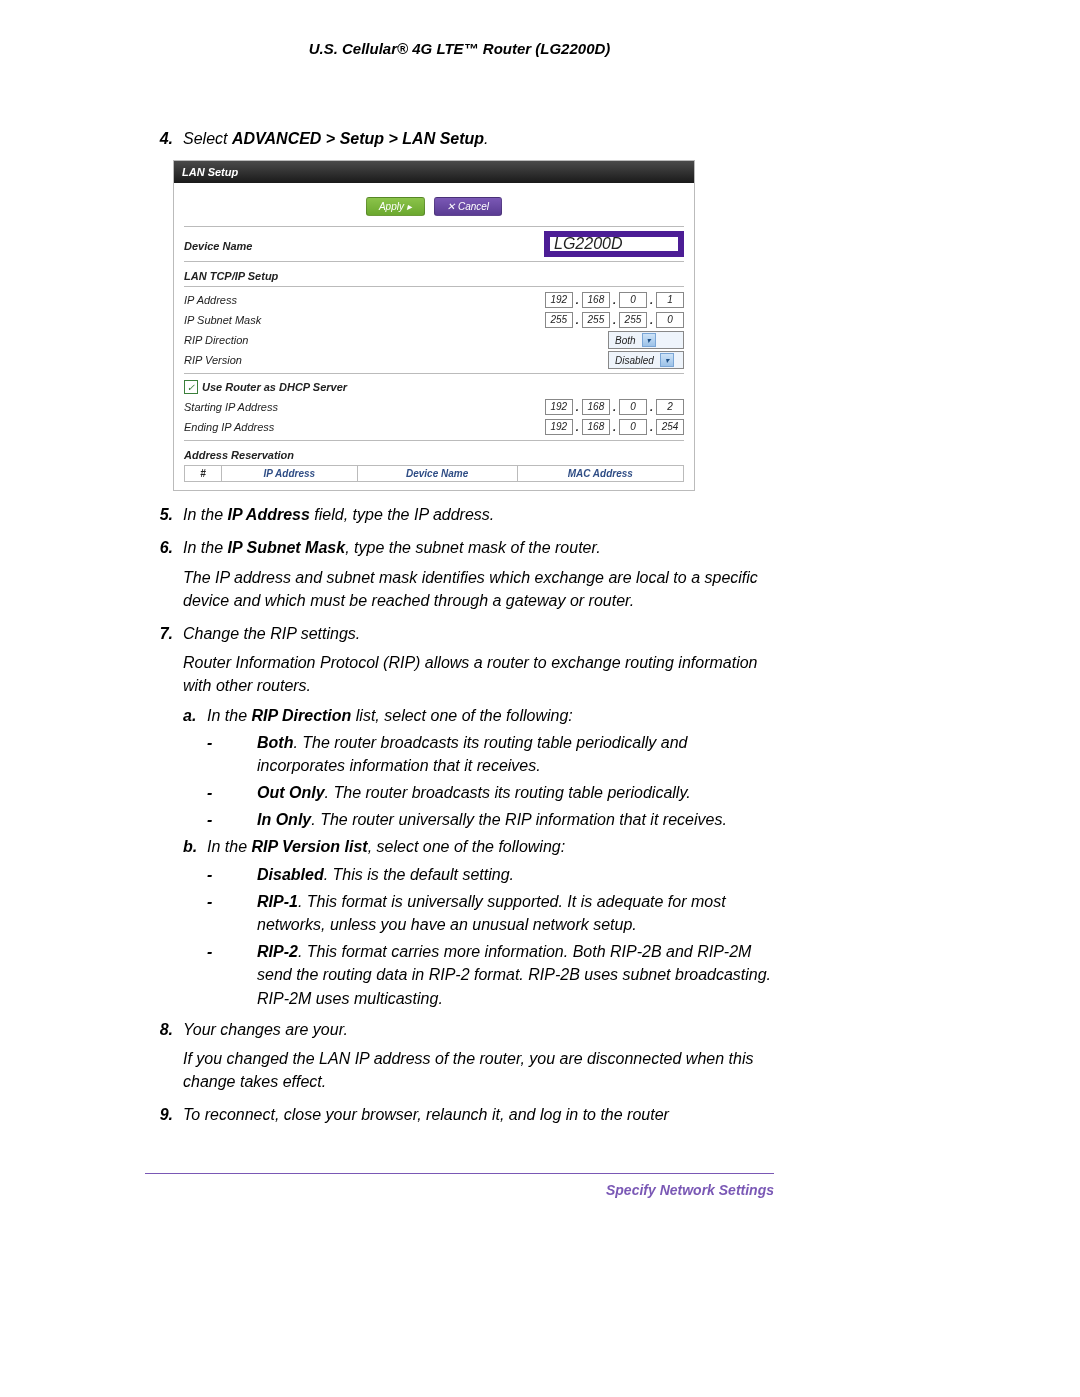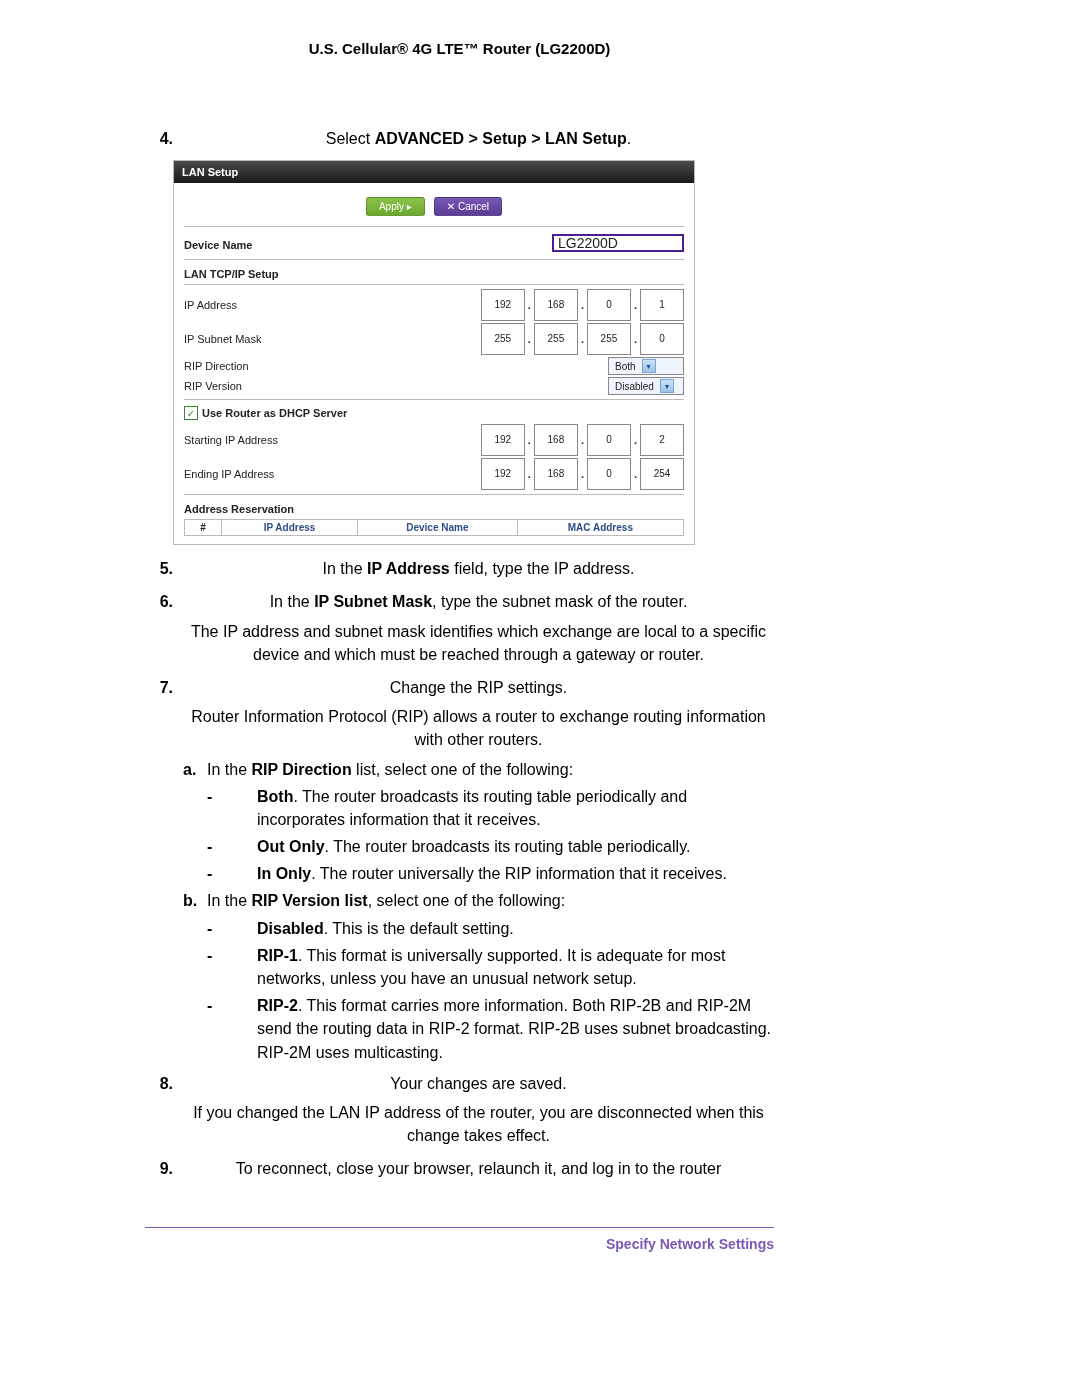--- a/index.html
+++ b/index.html
@@ -7,20 +7,21 @@
     padding: 0;
     font-family: Arial, Helvetica, sans-serif;
     background: #fff;
     color: #000;
     width: 1080px;
   }
   .page {
     width: 919px;
     padding: 40px 145px 30px 145px;
     box-sizing: border-box;
+    font-style: italic;
   }
   .doc-header {
     text-align: center;
     font-weight: bold;
     font-size: 15px;
     margin-bottom: 70px;
   }
   .step {
     display: flex;
     margin: 4px 0;
@@ -32,21 +33,20 @@
     flex: 0 0 28px;
     font-weight: bold;
     text-align: right;
     padding-right: 10px;
   }
   .step-body {
     flex: 1;
   }
   .step-body p {
     margin: 0 0 6px 0;
-    text-align: center;
   }
   .sub {
     display: flex;
     margin: 4px 0;
     font-size: 16px;
     line-height: 1.45;
   }
   .sub-label {
     width: 24px;
     flex: 0 0 24px;
@@ -133,27 +133,27 @@
     gap: 2px;
   }
   .ipbox {
     width: 26px;
     height: 14px;
     border: 1px solid #888;
     background: #fff;
     font-size: 10px;
     text-align: center;
     line-height: 14px;
-    padding: 8px;
+    padding: 0;
   }
   .widebox {
     width: 120px;
     height: 14px;
-    border: 2px solid #4c1d95;
-    font-size: 14px;
+    border: 6px solid #4c1d95;
+    font-size: 16px;
     padding: 0 4px;
     line-height: 14px;
     background: #fff;
   }
   .sel {
     height: 16px;
     border: 1px solid #888;
     font-size: 10px;
     background: #eef4fb;
     display: flex;
@@ -394,21 +394,21 @@
             <div class="dash-mark">-</div>
             <div class="dash-body"><b>RIP-2</b><span>. This format carries more information. Both RIP-2B and RIP-2M send the routing data in RIP-2 format. RIP-2B uses subnet broadcasting. RIP-2M uses multicasting.</span></div>
           </div>
       </div>
     </div>
   </div>
 
   <div class="step">
     <div class="step-num">8.</div>
     <div class="step-body">
-      <p>Your changes are saved.</p>
+      <p>Your changes are your.</p>
       <p>If you changed the LAN IP address of the router, you are disconnected when this change takes effect.</p>
     </div>
   </div>
 
   <div class="step">
     <div class="step-num">9.</div>
     <div class="step-body">
         <p>To reconnect, close your browser, relaunch it, and log in to the router</p>
       </div>
   </div>

